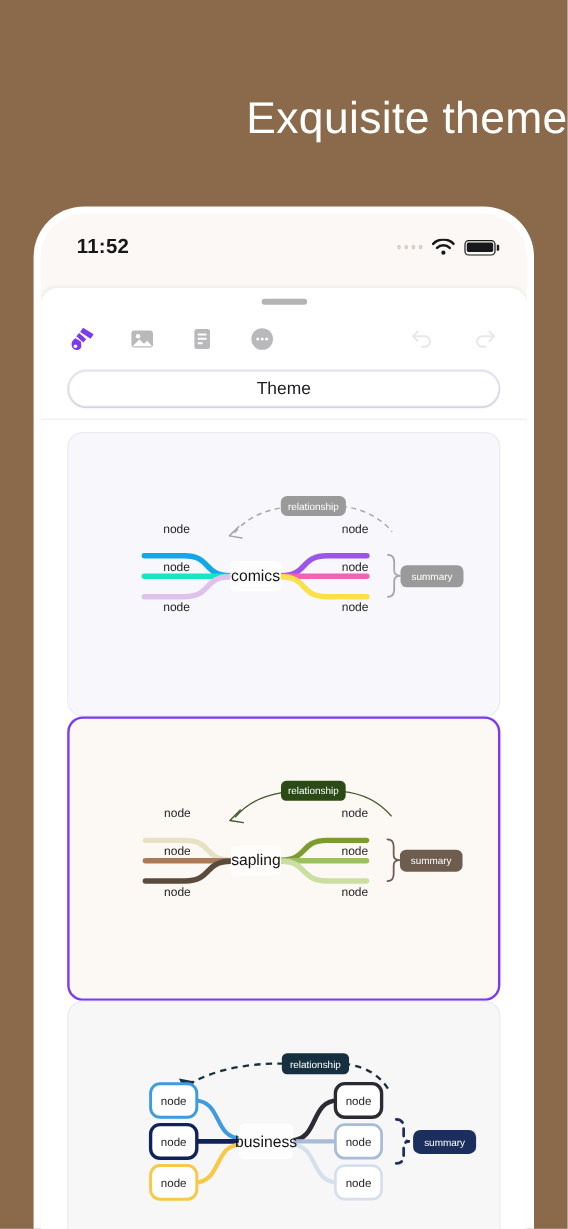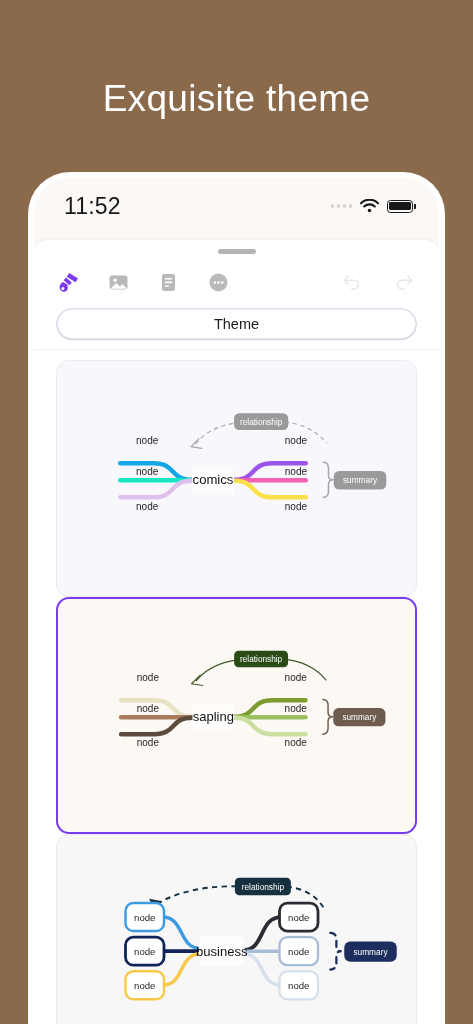--- a/index.html
+++ b/index.html
@@ -7,21 +7,21 @@
   body {
     font-family:"Liberation Sans", sans-serif;
     background:#8A6A4B;
     overflow:hidden;
     position:relative;
   }
 
   
   .promo-title{
     position:absolute; top:78px; left:0; width:473px;
-    text-align:center; color:#FFFFFF;
+    text-align:right; color:#FFFFFF;
     font-size:37px; font-weight:400; letter-spacing:.3px;
   }
 
   
   .phone-frame{
     position:absolute; left:28px; top:172px;
     width:417px; height:900px;
     background:#FFFFFF;
     border-radius:42px 42px 0 0;
     padding:6px 6px 0 6px;
@@ -34,21 +34,21 @@
     overflow:hidden;
     position:relative;
   }
 
   
   .status-bar{
     height:56px; display:flex; align-items:center;
     justify-content:space-between;
     padding:0 26px 0 30px;
   }
-  .status-time{ font-size:23px; font-weight:400; color:#17181A; letter-spacing:.2px;}
+  .status-time{ font-size:17px; font-weight:700; color:#17181A; letter-spacing:.2px;}
   .status-right{ display:flex; align-items:center; gap:8px; }
   .sig-dots{ display:flex; gap:2.5px; align-items:center; }
   .sig-dots i{ display:block; width:3.5px; height:3.5px; border-radius:50%; background:#D9D2CB;}
   .wifi{ width:19px; height:14px; position:relative; }
   .wifi svg{ display:block; }
   .battery{ width:26px; height:13px; border:1.6px solid #17181A; border-radius:3.6px; position:relative; padding:1.4px;}
   .battery::after{ content:""; position:absolute; right:-3.6px; top:3.6px; width:2px; height:5px; background:#17181A; border-radius:0 1px 1px 0;}
   .battery i{ display:block; width:100%; height:100%; background:#17181A; border-radius:1.4px;}
 
   

